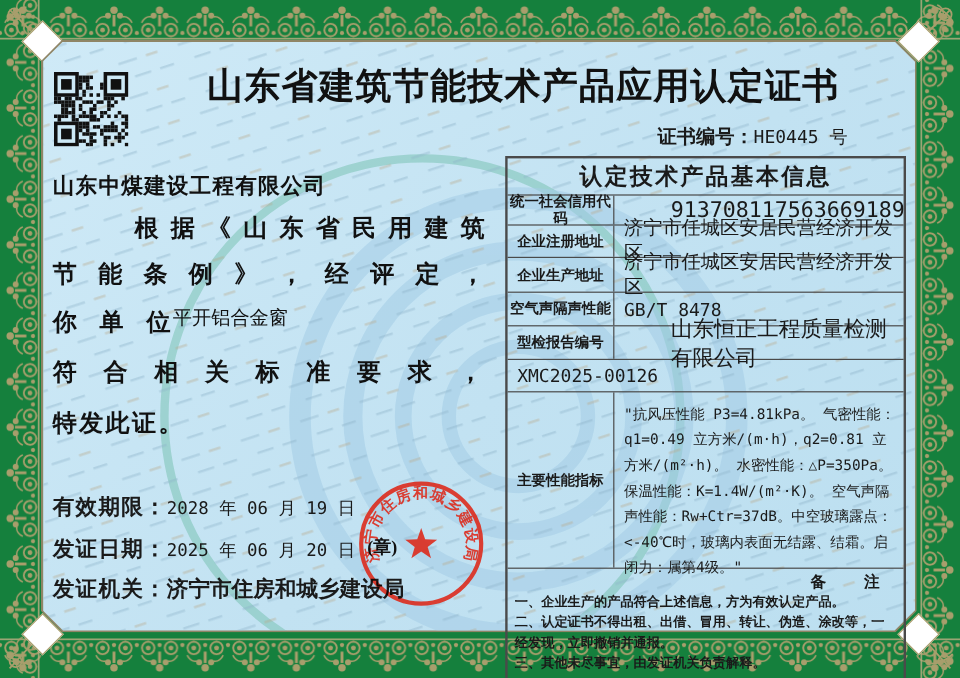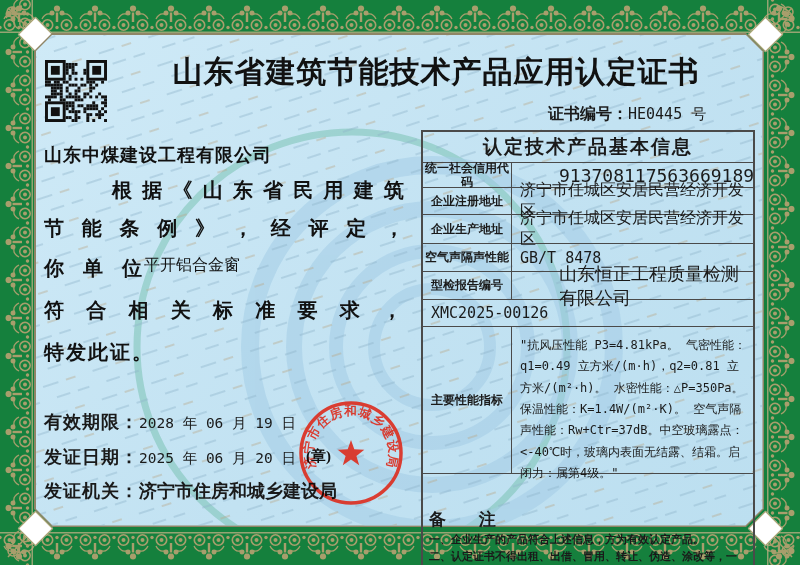--- a/index.html
+++ b/index.html
@@ -53,22 +53,22 @@
   .trow:first-child{border-top:none;}
   .th{width:100%;text-align:center;font-family:"Liberation Sans",sans-serif;font-weight:bold;
       font-size:19px;letter-spacing:2px;display:flex;align-items:center;justify-content:center;}
   .lc{width:86px;flex:none;border-right:1px solid #4a4a4a;display:flex;align-items:center;
       justify-content:center;text-align:center;font-weight:bold;font-size:12px;line-height:1.2;padding:1px;}
   .vc{flex:1;display:flex;align-items:center;padding:2px 4px 2px 8px;
       font-family:"DejaVu Sans Mono","Liberation Serif",monospace;}
   .f14{font-size:18px;margin-left:39px;} .f12{font-size:16px;} .f15{font-size:15px;}
   #perf .vc{font-size:12px;line-height:1.78;align-items:flex-start;padding-top:8px;}
   #notes{border-top:1px solid #4a4a4a;padding:2px 6px 4px 6px;}
-  #notes .nt{ text-align:left;font-weight:bold;font-size:17px;letter-spacing:14px;
-              font-family:"Liberation Sans",sans-serif;margin-top:32px;}
+  #notes .nt{ text-align:right;font-weight:bold;font-size:13px;letter-spacing:14px;
+              font-family:"Liberation Sans",sans-serif;}
   #notes .nl{font-size:11px;line-height:1.55;font-weight:600;}
 </style>
 </head>
 <body>
 
 <div id="cert">
 
   <svg id="border-svg" width="800" height="565">
     <defs>
       <pattern id="ob" width="38" height="34" patternUnits="userSpaceOnUse">

